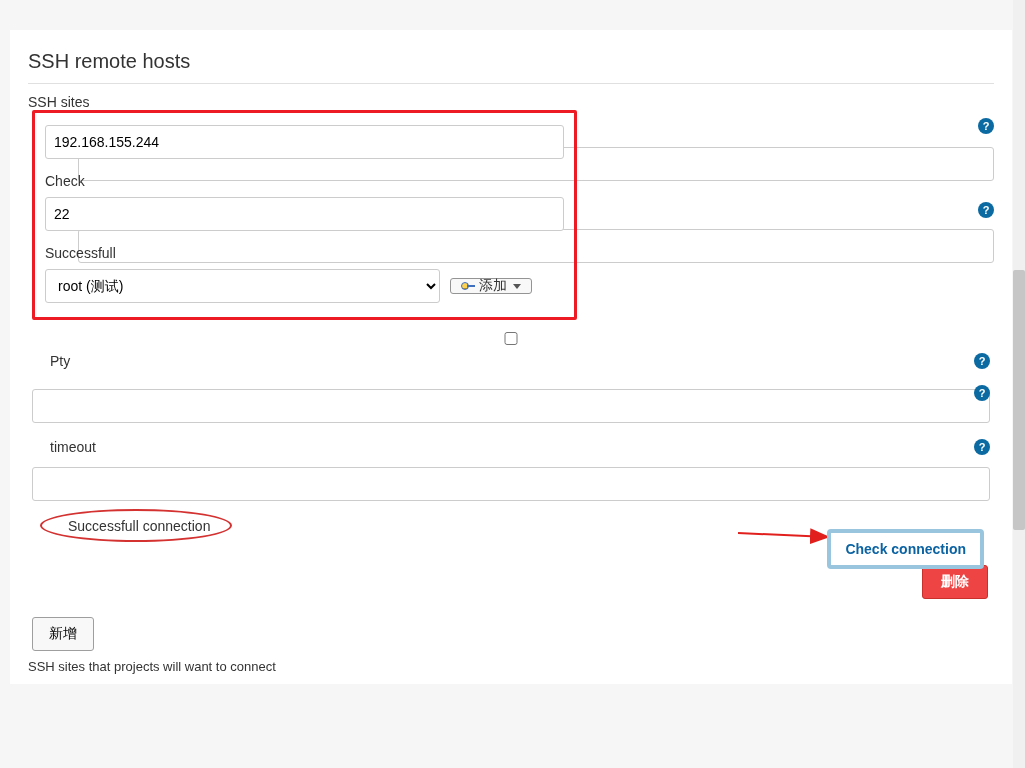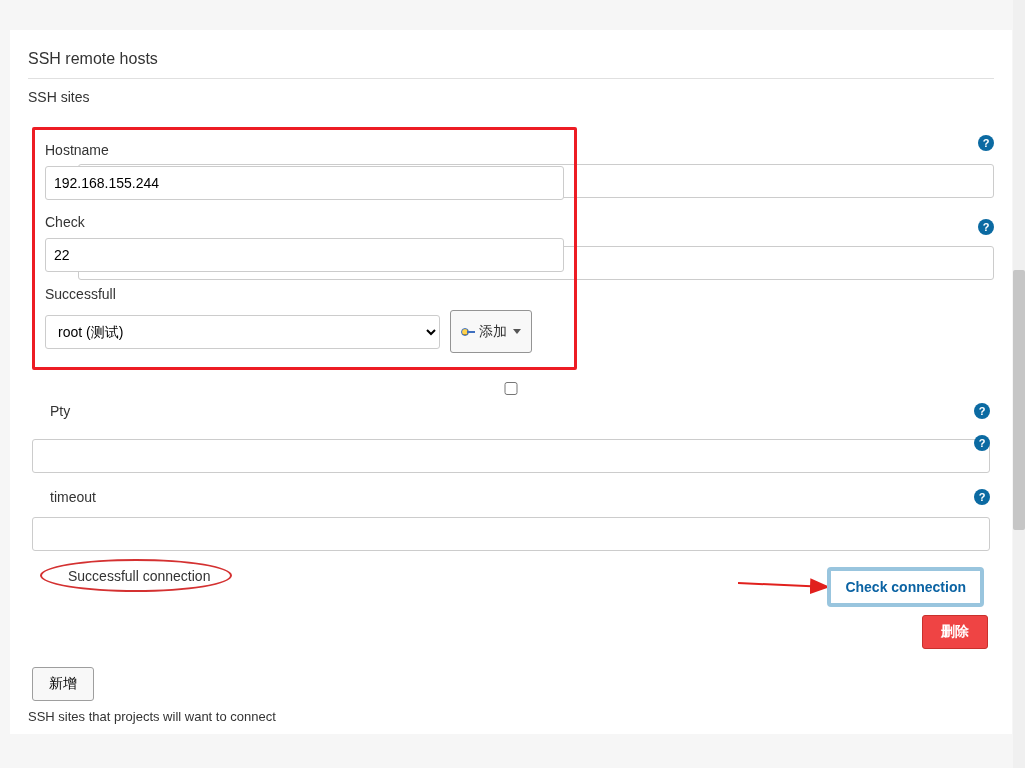--- a/index.html
+++ b/index.html
@@ -10,27 +10,27 @@
     color: #333;
   }
   .page {
     background: #fff;
     width: 1002px;
     margin: 30px 10px 0;
     padding: 20px 18px 10px 18px;
     position: relative;
   }
   h1 {
-    font-size: 16px;
+    font-size: 20px;
     font-weight: 500;
     margin: 0 0 10px 0;
     color: #333;
   }
   .section-hr { border: none; border-top: 1px solid #e0e0e0; margin: 0 0 10px 0; }
-  .subtitle { font-size: 14px; margin: 6px 0 22px 0; display:block; }
+  .subtitle { font-size: 14px; margin: 6px 0 0 0; display:block; }
   .highlight-box {
     border: 3px solid #ed1c24;
     padding: 12px 10px 14px;
     border-radius: 2px;
     width: 545px;
     position: relative;
     margin-left: 4px;
     background: transparent;
   }
   .form-group { margin-bottom: 14px; position: relative; }
@@ -63,21 +63,21 @@
   .indent-label { margin-left: 18px; }
   .full-row .form-label { margin-bottom: 8px; }
   .full-row .text-input { width: 100%; }
   
   .cred-row { display: flex; gap: 10px; align-items: center; }
   .cred-row .select-input { flex: 0 0 395px; }
   .add-wrap {
     border: 1px solid #949494;
     border-radius: 3px;
     background: #f8f8f8;
-    height: 43px;
+    height: 16px;
     display: inline-flex;
     align-items: center;
     padding: 0 10px;
     font-size: 14px;
     cursor: pointer;
     color: #333;
   }
   .key-icon {
     display:inline-block; width: 14px; height: 8px; position: relative; margin-right: 4px;
   }
@@ -97,21 +97,21 @@
   .lonely-check { display:block; text-align:center; margin: 12px auto 8px; width:14px; }
   
   .status-row { position: relative; height: 42px; margin: 2px 4px 6px; }
   .status-text { font-size: 14px; margin-left: 36px; display:inline-block; }
   .status-ellipse {
     position:absolute; left: 8px; top: -8px;
     width: 192px; height: 33px;
     border: 2px solid #d43131; border-radius: 50%/50%;
   }
   .check-btn {
-    position:absolute; right: 6px; top: 0;
+    position:absolute; right: 6px; top: 12px;
     border: 4px solid #99c5de;
     background: #fff;
     color: #0b63a3;
     font-weight: 600;
     font-size: 14px;
     padding: 8px 14px;
     border-radius: 4px;
     cursor: pointer;
   }
   .arrow-svg { position:absolute; right: 152px; top: 8px; }
@@ -165,21 +165,20 @@
 
     <div class="behind-input" style="top: 37px; right: 0;"></div>
     <div class="behind-input" style="top: 119px; right: 0;"></div>
 
     <span class="help-icon" style="top: 8px; right: 0;">?</span>
     <span class="help-icon" style="top: 92px; right: 0;">?</span>
 
     <div class="highlight-box">
 
       <div class="form-group">
-        <label class="form-label">Hostname</label>
         <input class="text-input" type="text" value="192.168.155.244" style="">
       </div>
 
       <div class="form-group">
         <label class="form-label">Check</label>
         <input class="text-input" type="text" value="22" style="">
       </div>
 
       <div class="form-group" style="margin-bottom:0;">
         <label class="form-label">Successfull</label>

